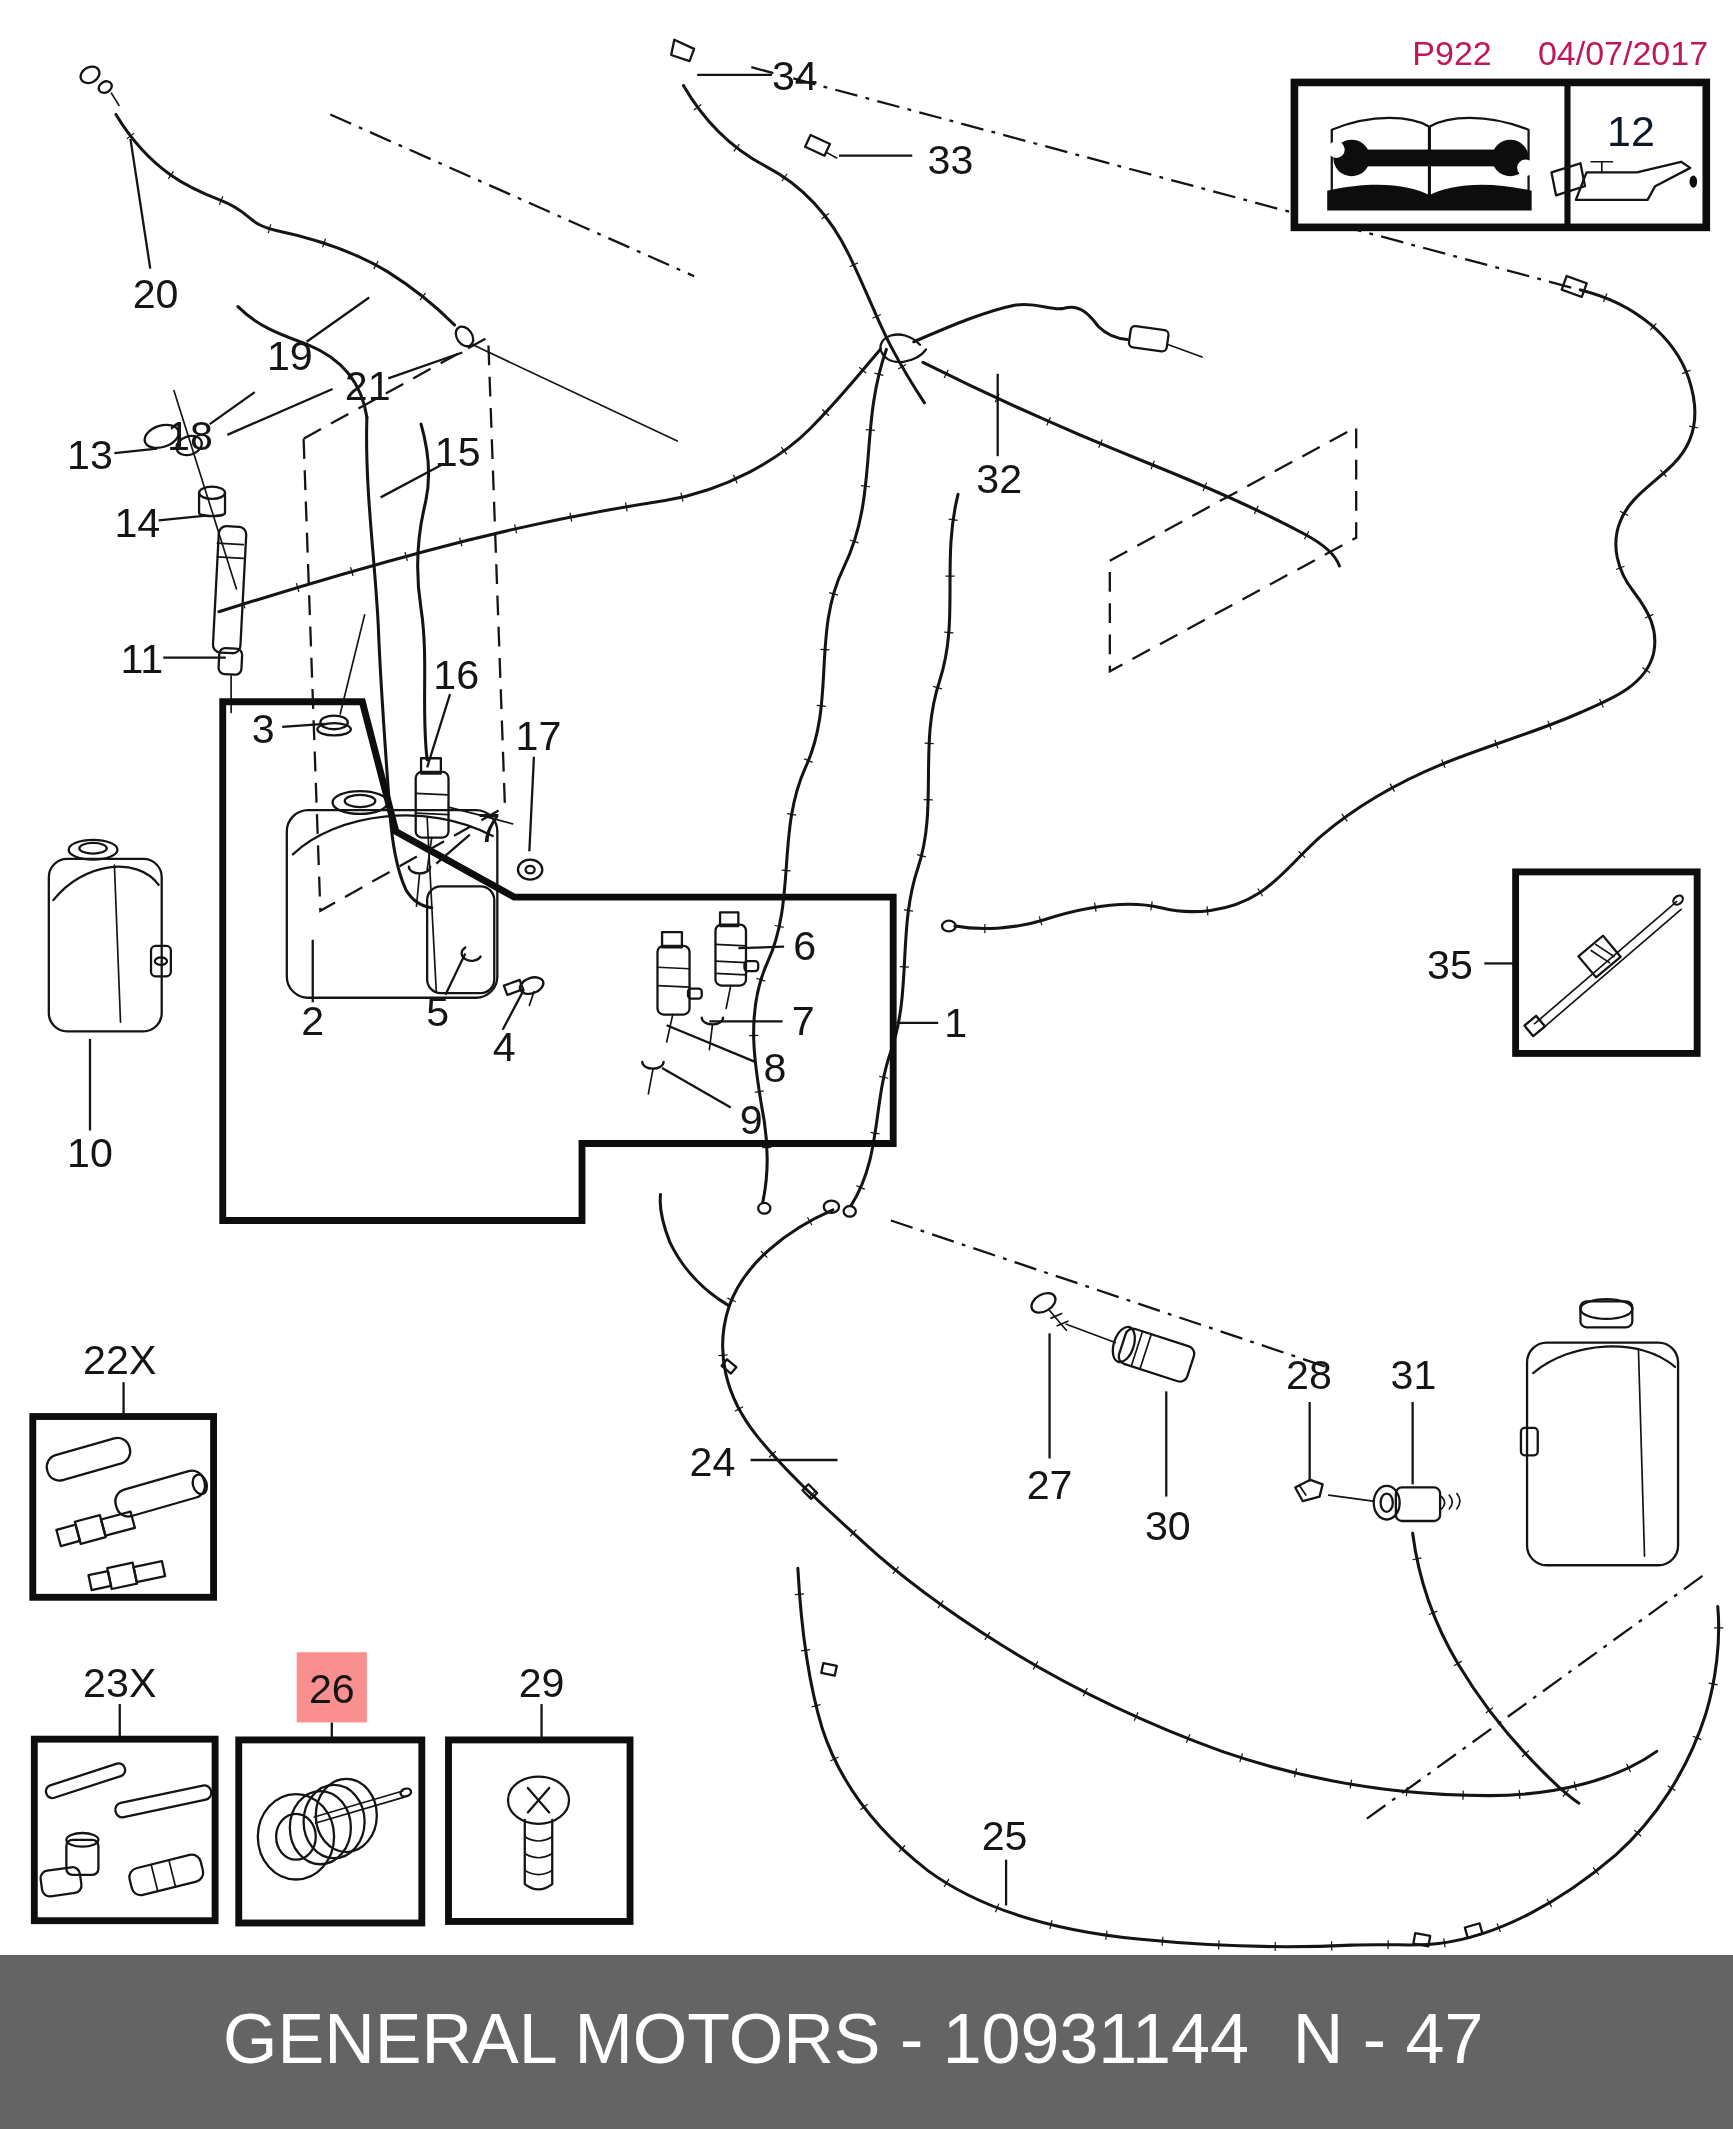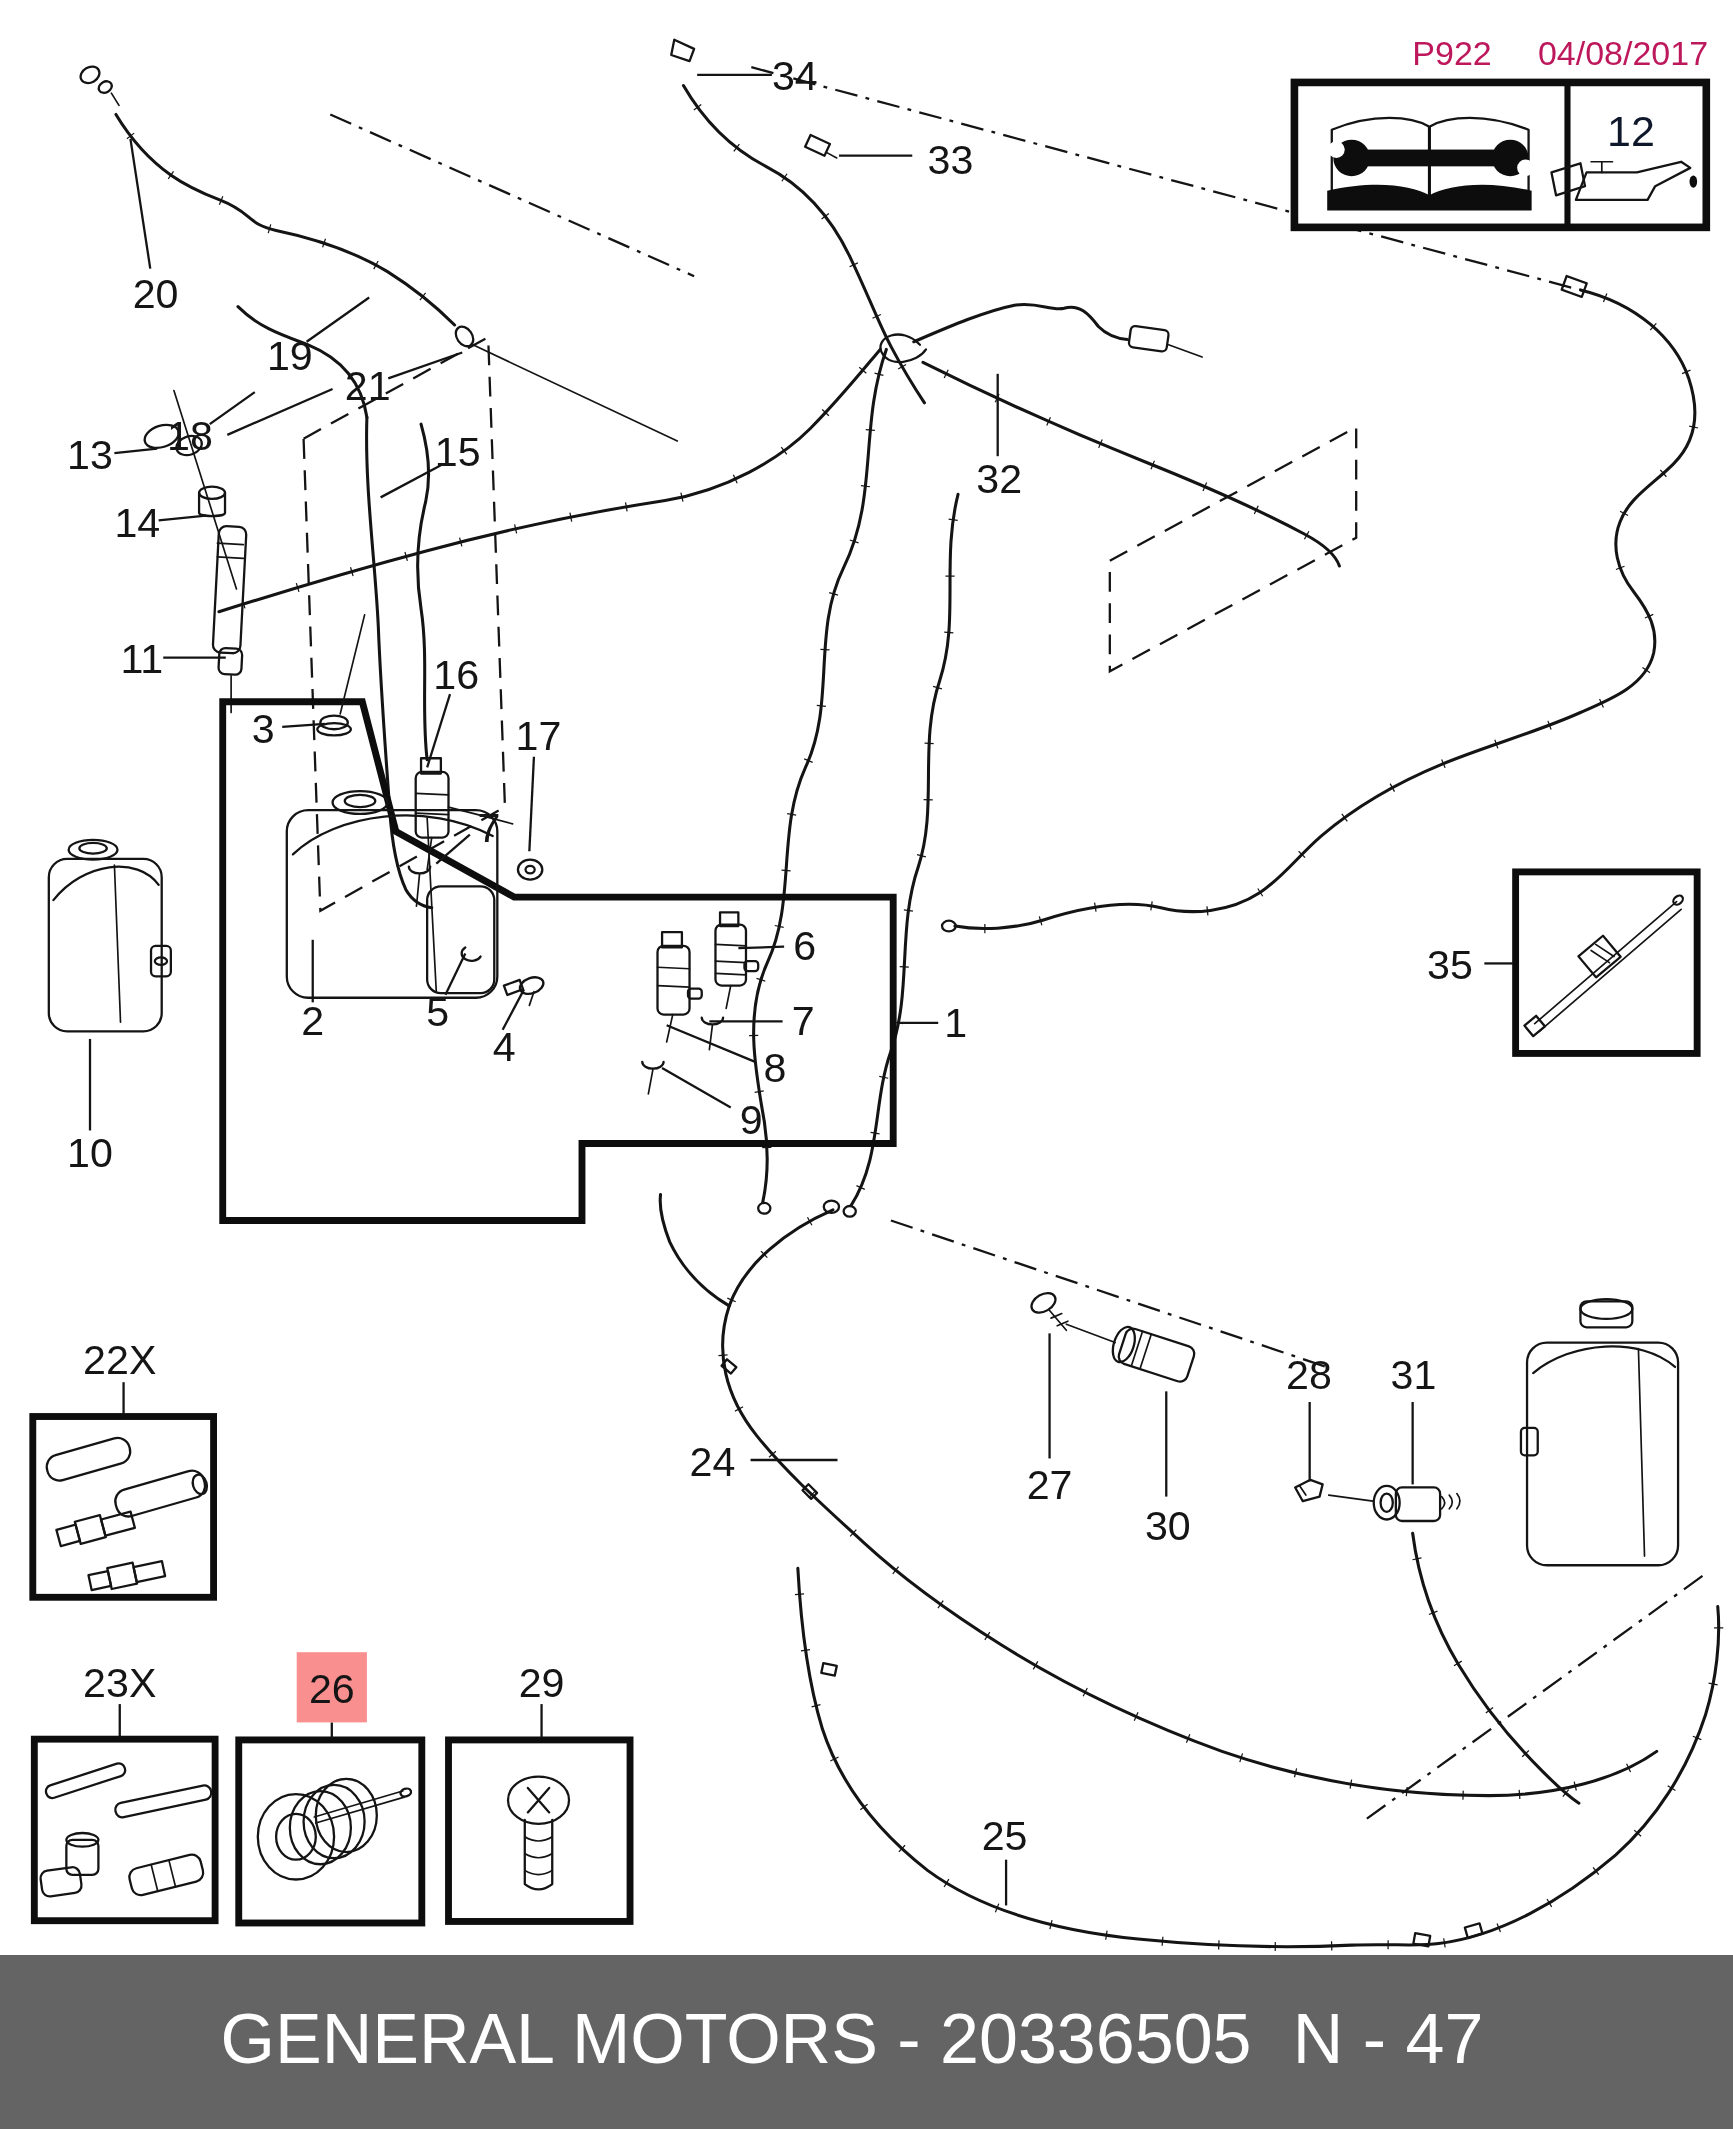--- a/index.html
+++ b/index.html
@@ -494,21 +494,21 @@
         <line x1="1100" y1="204" x2="1196" y2="204" stroke="#141414" stroke-width="3"></line>
         <text x="1246" y="210" text-anchor="middle" dominant-baseline="central" class="callout">33</text>
         <line x1="914" y1="98" x2="1012" y2="98" stroke="#141414" stroke-width="3"></line>
         <text x="1042" y="100" text-anchor="middle" dominant-baseline="central" class="callout">34</text>
         <line x1="1946" y1="1263" x2="1984" y2="1263" stroke="#141414" stroke-width="3"></line>
         <text x="1901" y="1265" text-anchor="middle" dominant-baseline="central" class="callout">35</text>
       </g>
 </svg>
 
   <div class="hdr" style="left:1452px;top:34px;">P922</div>
-  <div class="hdr" style="left:1623px;top:34px;">04/08/2017</div>
+  <div class="hdr" style="left:1623px;top:34px;">04/07/2017</div>
   <div class="legend-ref" style="left:1607px;top:107px;">12</div>
 
   <div id="footer-bar" style="top: 1955px; height: 174px; background: rgb(100, 100, 100); color: rgb(255, 255, 255);">
-    <span class="fline" style="left:736px;">GENERAL MOTORS - 20336505</span>
+    <span class="fline" style="left:736px;">GENERAL MOTORS - 10931144</span>
     <span class="fline" style="left:1388px;">N - 47</span>
   </div>
 </div>
 
 
 </body></html>

